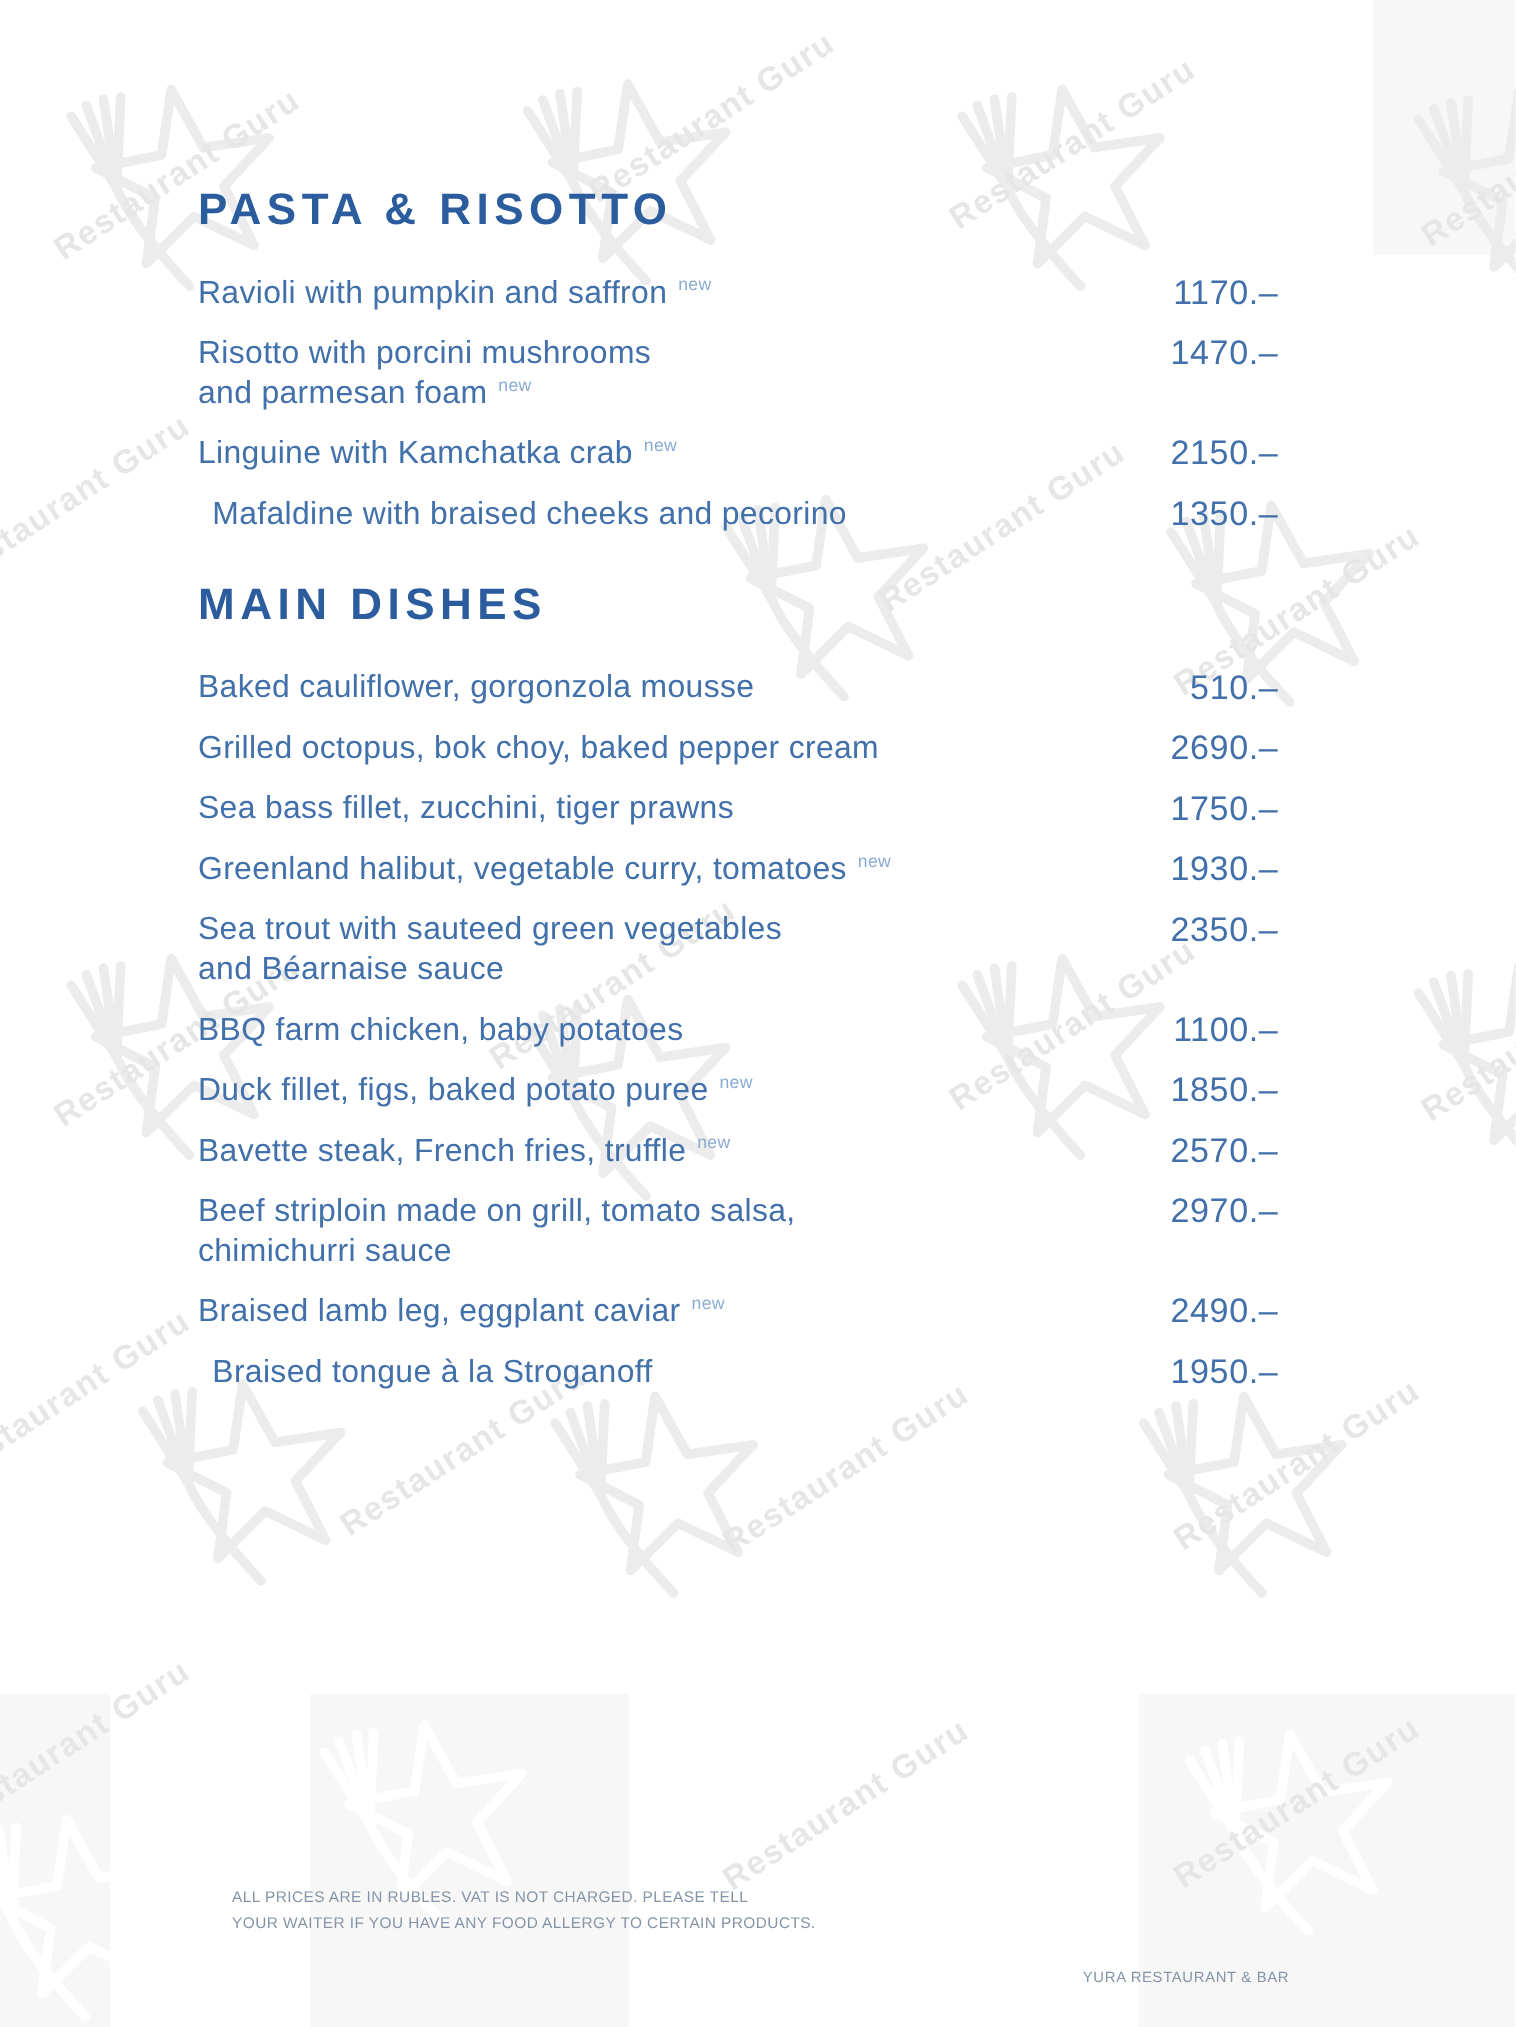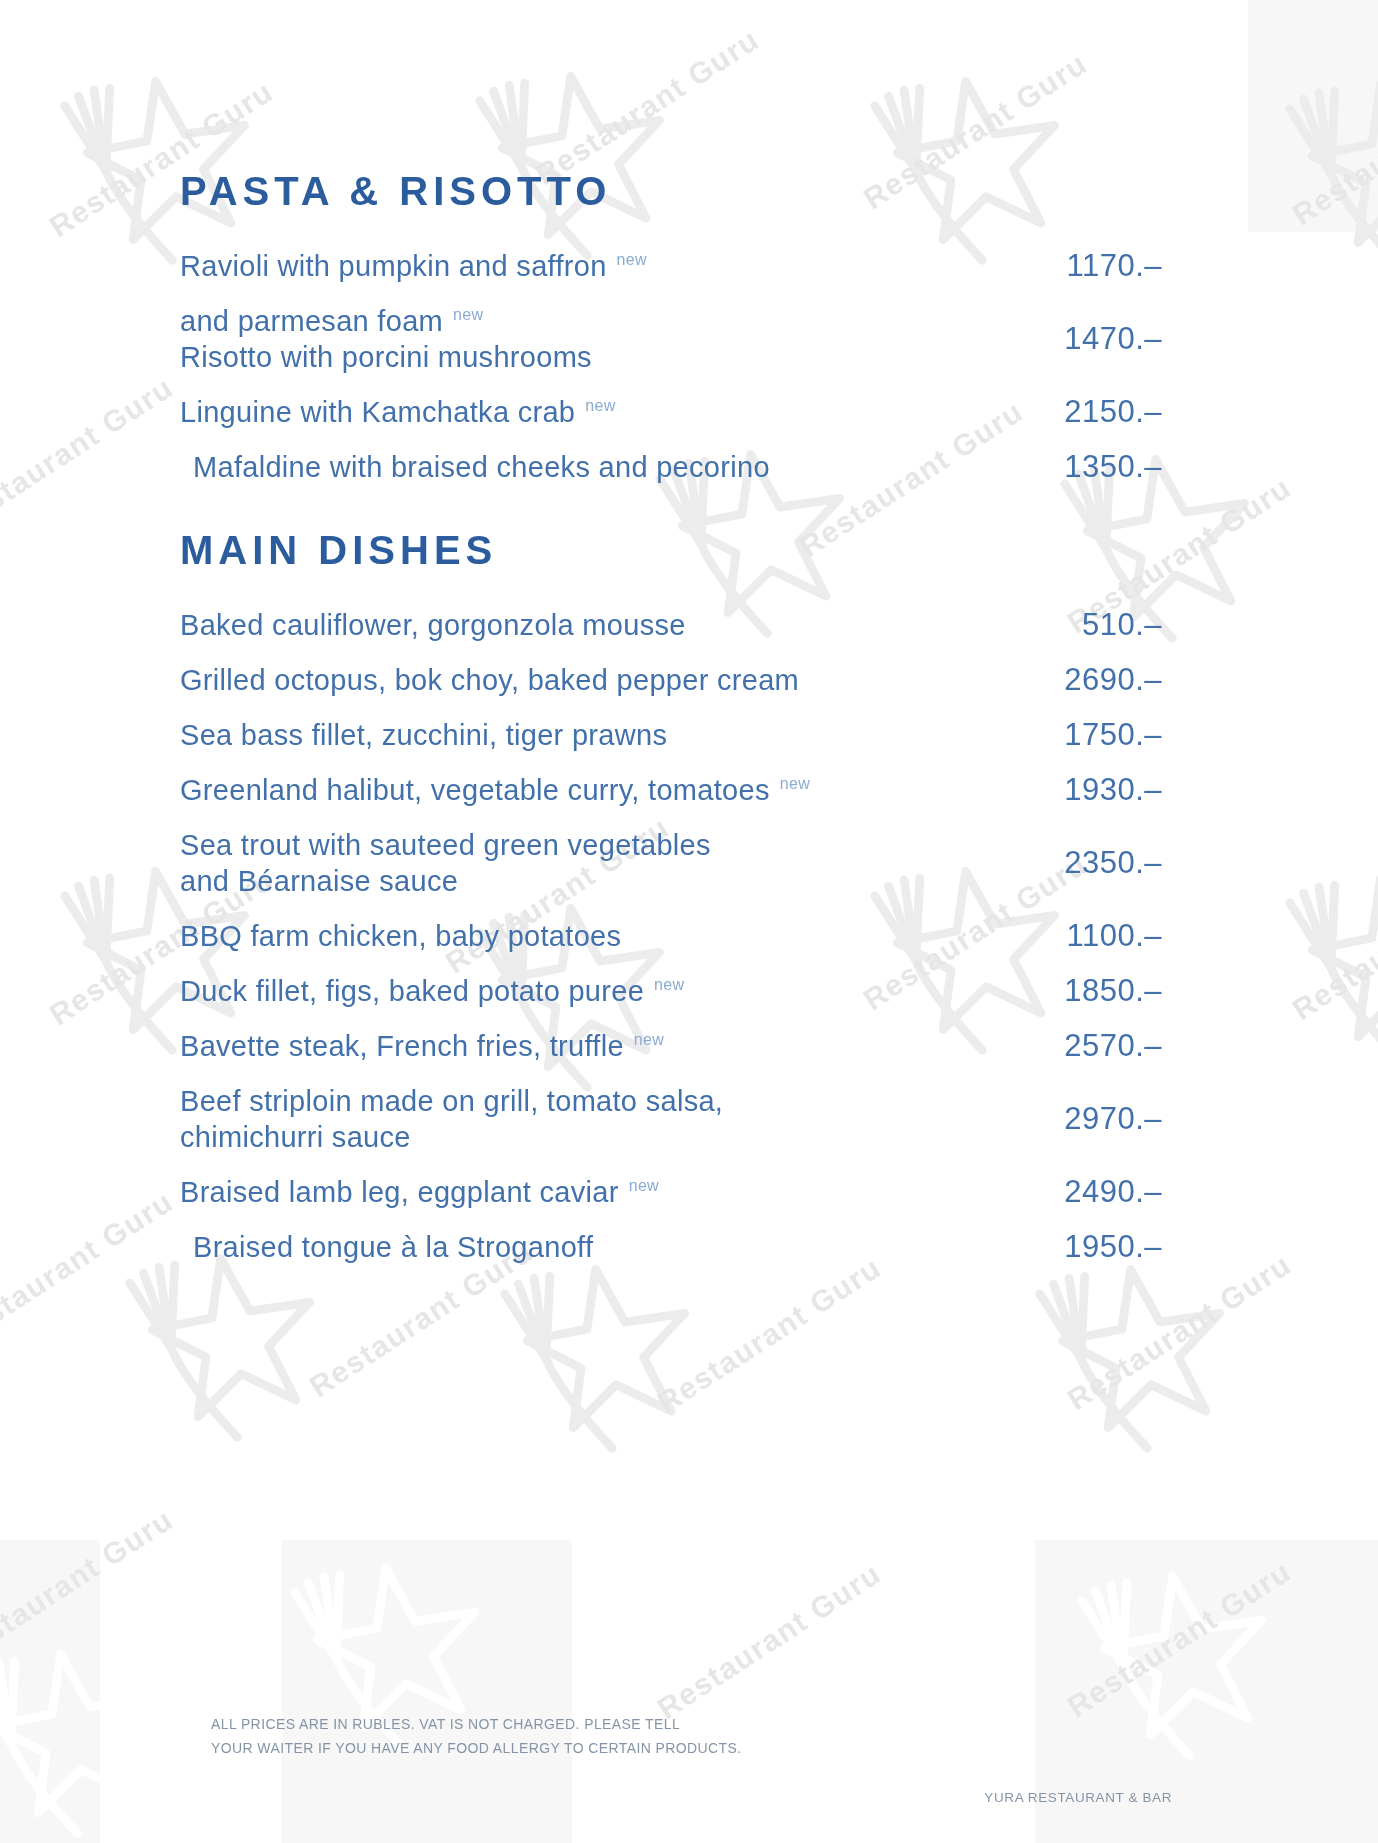--- a/index.html
+++ b/index.html
@@ -28,21 +28,21 @@
     position:absolute;left:180px;top:168px;width:982px;z-index:2;
   }
   .section-title{
     margin:0 0 34px 0;
     font-size:40px;font-weight:700;letter-spacing:5px;
     color:var(--heading, #2b5c9d);
     line-height:46px;
   }
   .menu-section + .menu-section{margin-top:42px;}
   .row{
-    display:flex;justify-content:space-between;align-items:center;
+    display:flex;justify-content:space-between;align-items:flex-start;
     margin-bottom:19px;
   }
   .rows .row:last-child{margin-bottom:0;margin-left:13px;}
   .dish{
     font-size:29px;line-height:36px;letter-spacing:0.3px;
     color:var(--item, #4270aa);
     font-weight:300;
     padding-right:40px;
   }
   .price{
@@ -267,22 +267,22 @@
       <div class="rows">
     <div class="row">
       <div class="dish">
               <div class="line">Ravioli with pumpkin and saffron<sup class="new">new</sup></div>
             </div>
       <div class="price">1170.–</div>
     </div>
 
     <div class="row">
       <div class="dish">
+              <div class="line">Risotto with porcini mushrooms</div>
               <div class="line">and parmesan foam<sup class="new">new</sup></div>
-              <div class="line">Risotto with porcini mushrooms</div>
             </div>
       <div class="price">1470.–</div>
     </div>
 
     <div class="row">
       <div class="dish">
               <div class="line">Linguine with Kamchatka crab<sup class="new">new</sup></div>
             </div>
       <div class="price">2150.–</div>
     </div>

